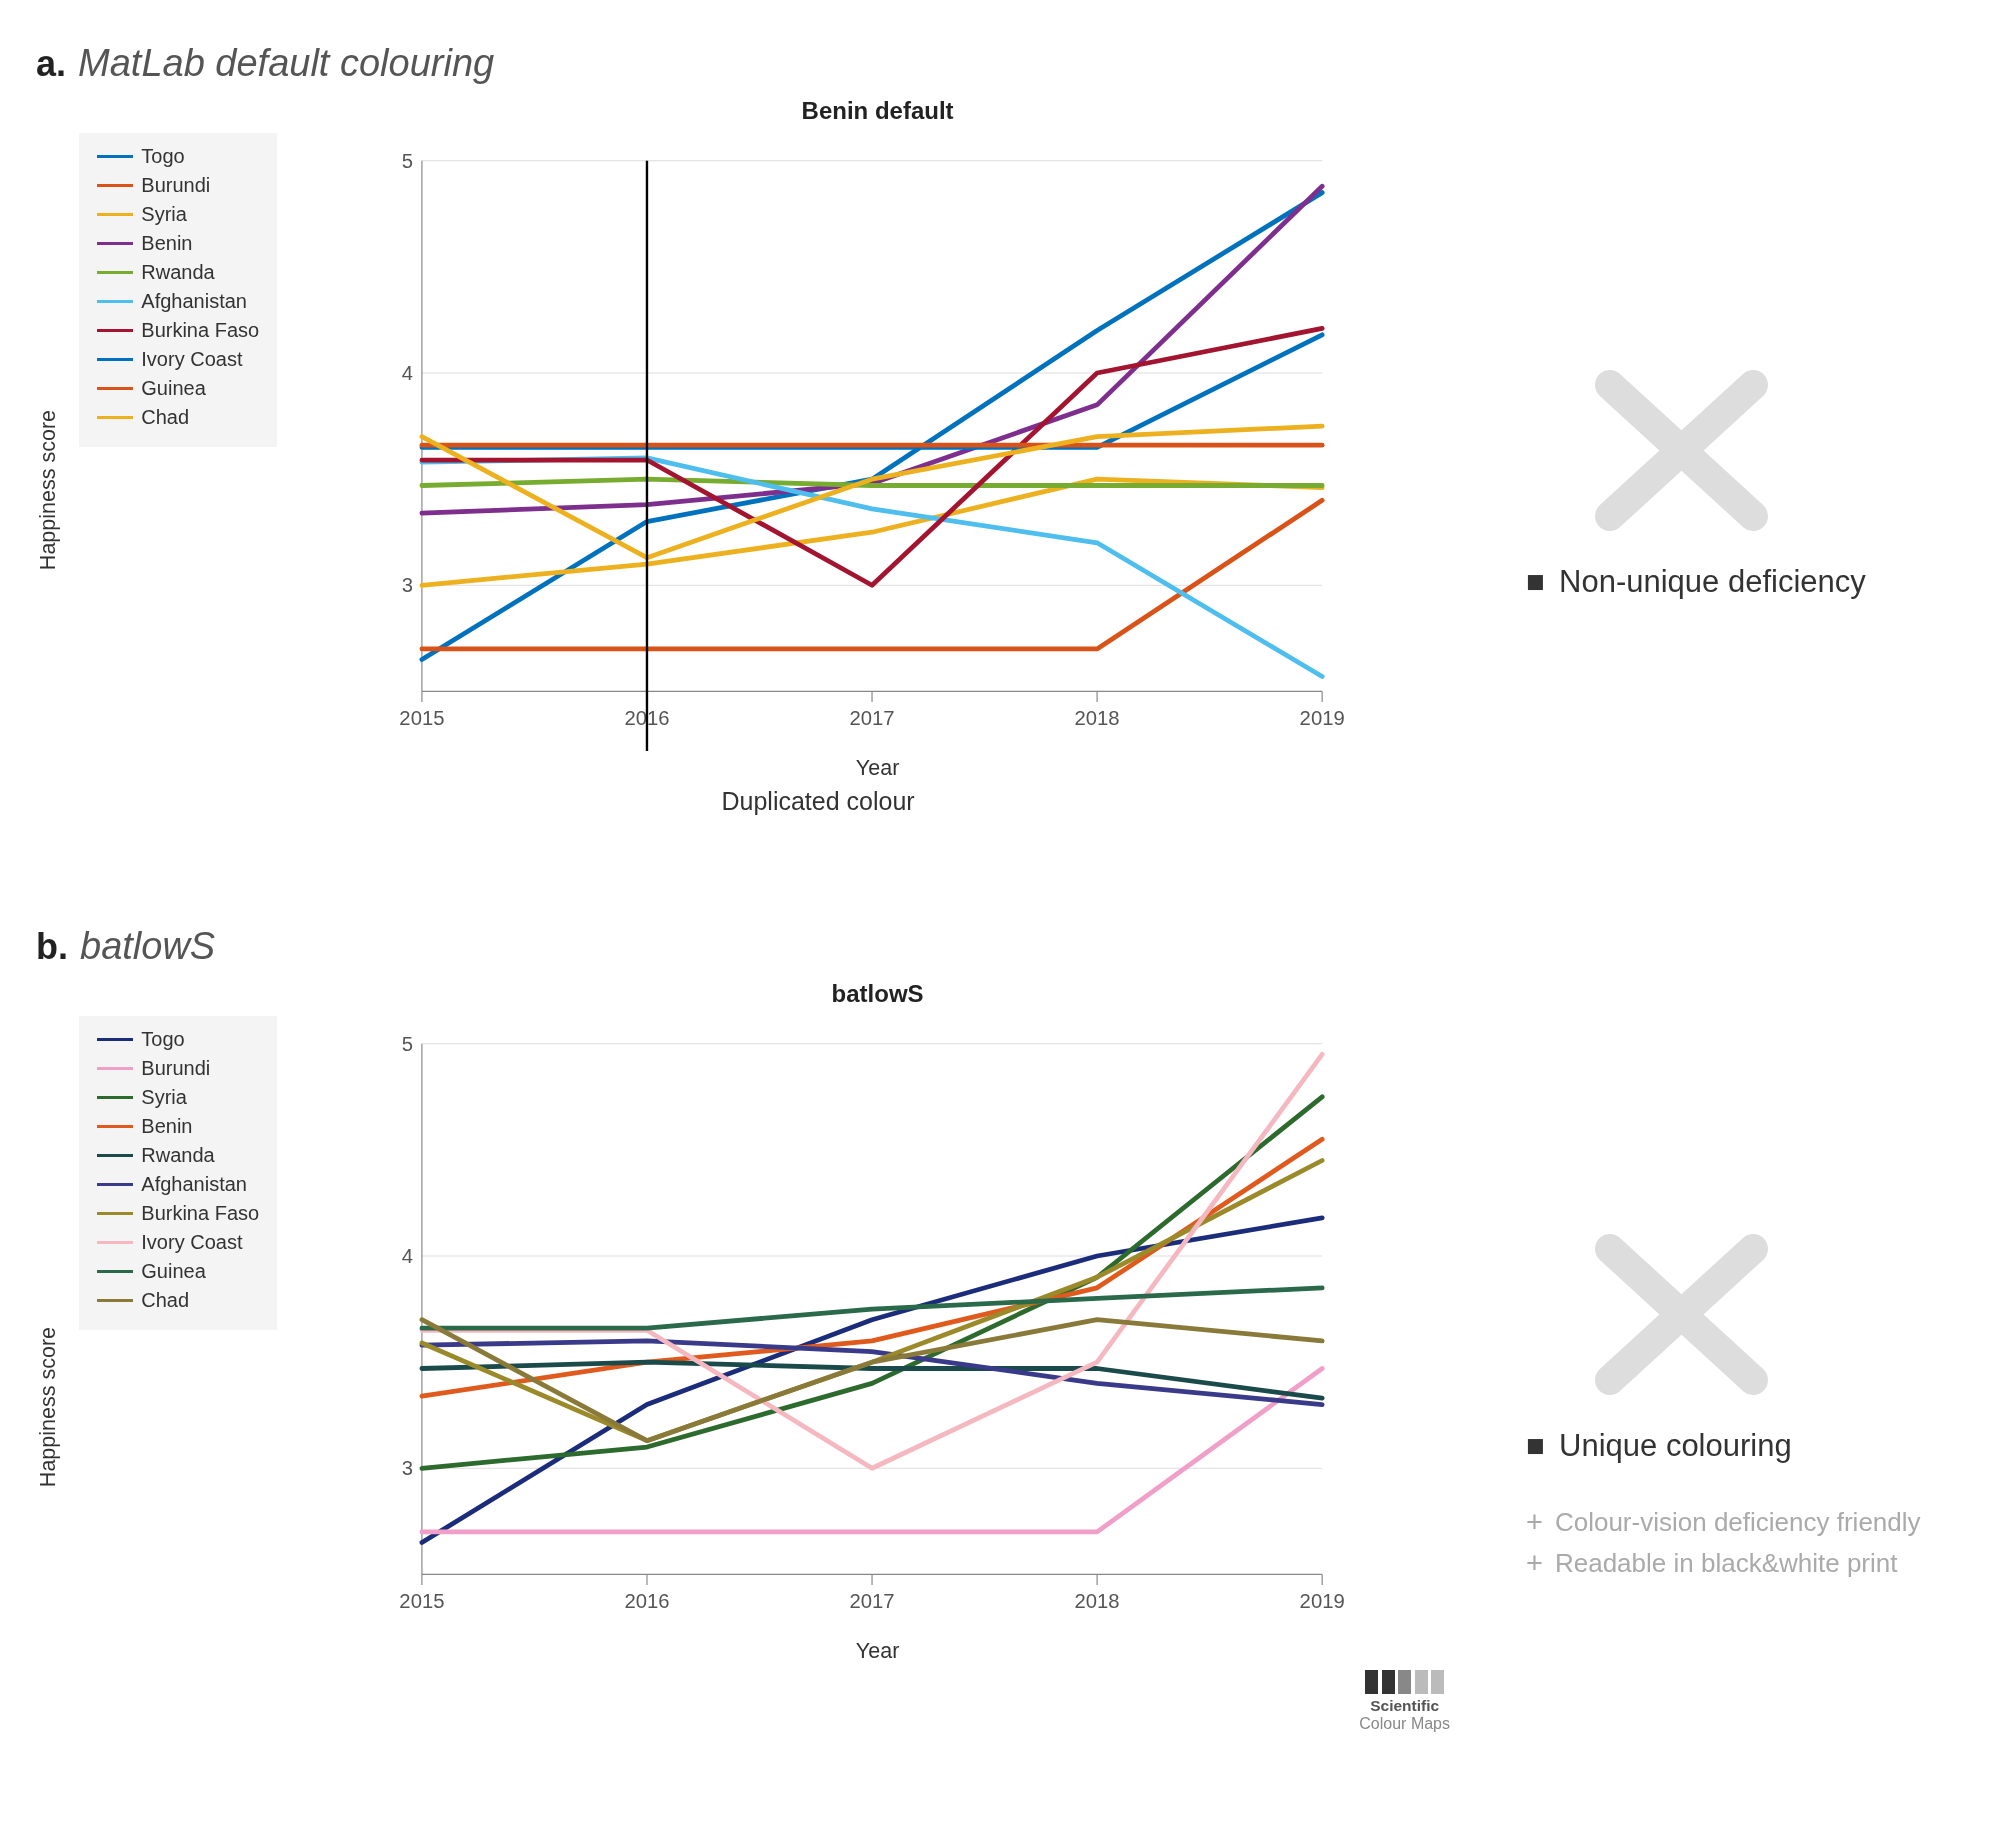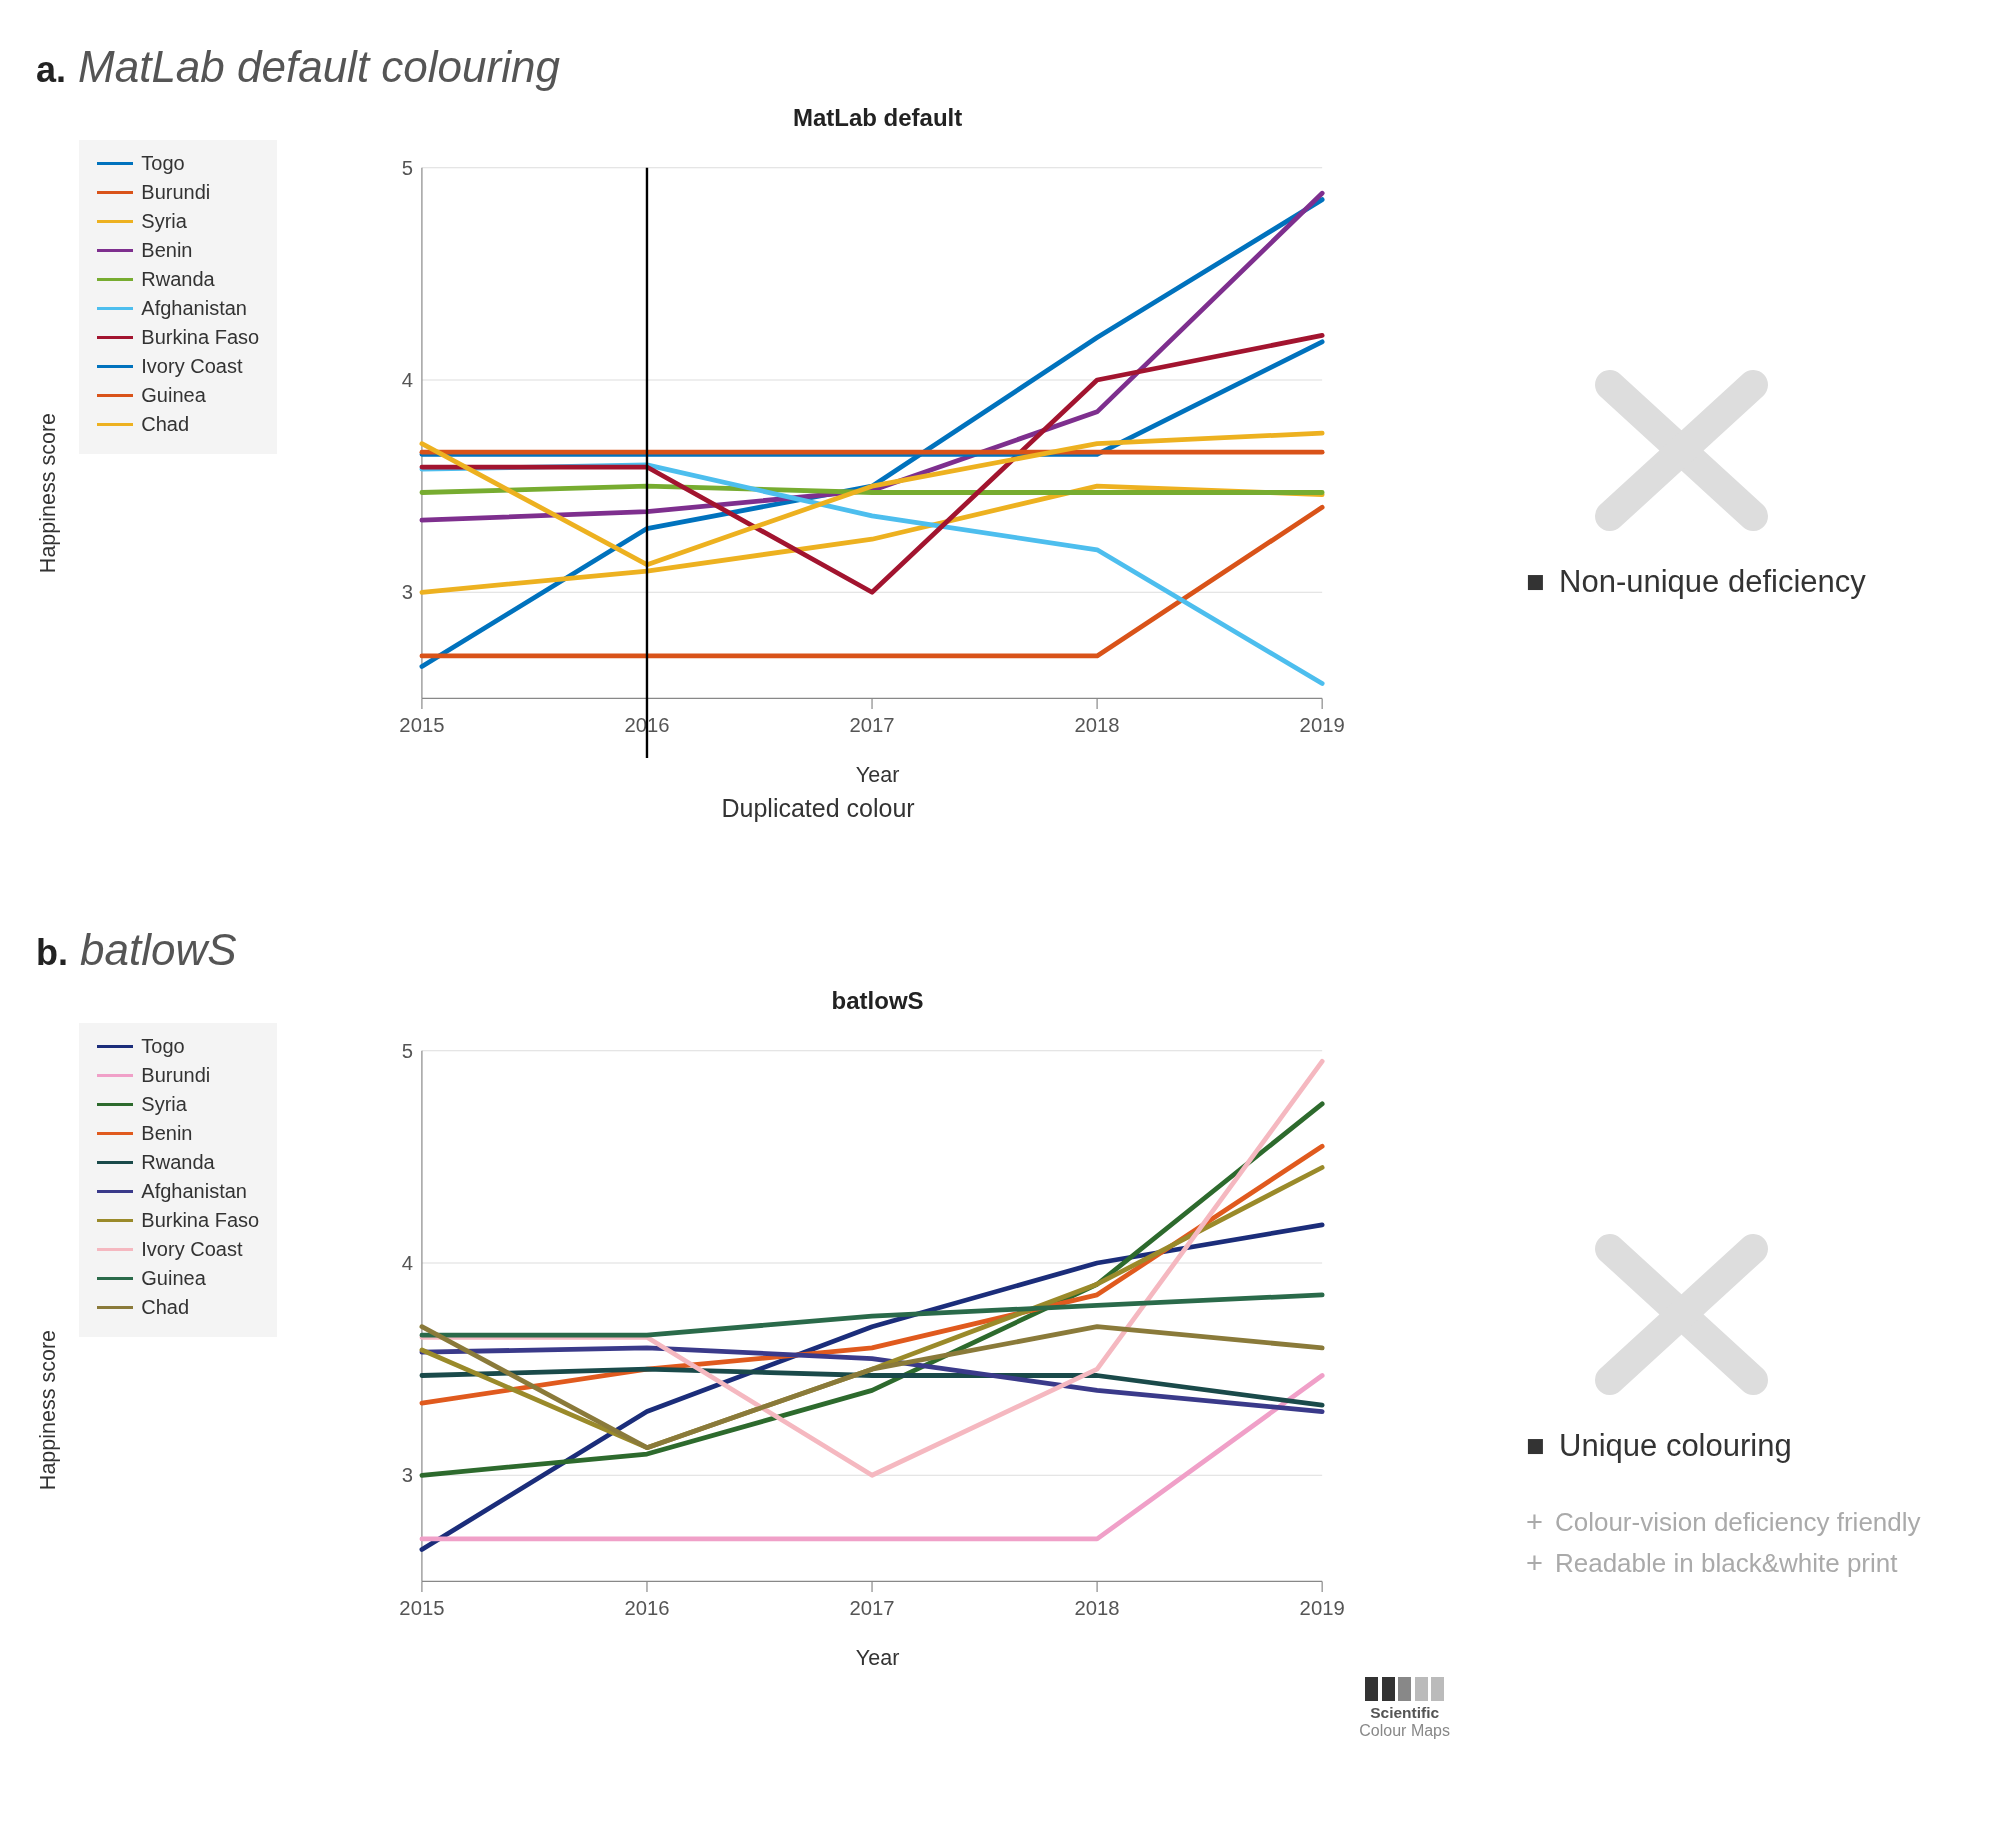--- a/index.html
+++ b/index.html
@@ -41,21 +41,21 @@
     .section-label {
       font-size: 36px;
       font-weight: bold;
       color: #222;
       font-style: normal;
       margin-right: 12px;
       margin-top: 6px;
     }
 
     .section-title {
-      font-size: 44px;
+      font-size: 38px;
       font-style: italic;
       color: #555;
       font-weight: normal;
       margin-top: 6px;
     }
 
     .chart-area {
       display: flex;
       flex-direction: column;
       flex: 1;
@@ -250,21 +250,21 @@
       <div class="legend-color" style="background:#D95319;"></div>
       <span class="legend-text">Guinea</span>
     </div>
               <div class="legend-item">
       <div class="legend-color" style="background:#EDB120;"></div>
       <span class="legend-text">Chad</span>
     </div>
             </div>
 
           <div style="flex:1; display:flex; flex-direction:column; align-items:center;">
-            <div class="chart-title">MatLab default</div>
+            <div class="chart-title">Benin default</div>
             <svg id="chart-svg-a" width="984" height="626" viewBox="0 0 1650 1050">
                 <line x1="60" y1="772" x2="1570" y2="772" stroke="#ddd" stroke-width="2"></line>
                 <text x="45" y="784" text-anchor="end" font-size="34" fill="#555">3</text>
                 <line x1="60" y1="416" x2="1570" y2="416" stroke="#ddd" stroke-width="2"></line>
                 <text x="45" y="428" text-anchor="end" font-size="34" fill="#555">4</text>
                 <line x1="60" y1="60" x2="1570" y2="60" stroke="#ddd" stroke-width="2"></line>
                 <text x="45" y="72" text-anchor="end" font-size="34" fill="#555">5</text>
                 <line x1="60" y1="950" x2="1570" y2="950" stroke="#888" stroke-width="2"></line>
                 <line x1="60" y1="60" x2="60" y2="950" stroke="#888" stroke-width="2"></line>
                 <line x1="60" y1="950" x2="60" y2="968" stroke="#888" stroke-width="2"></line>

